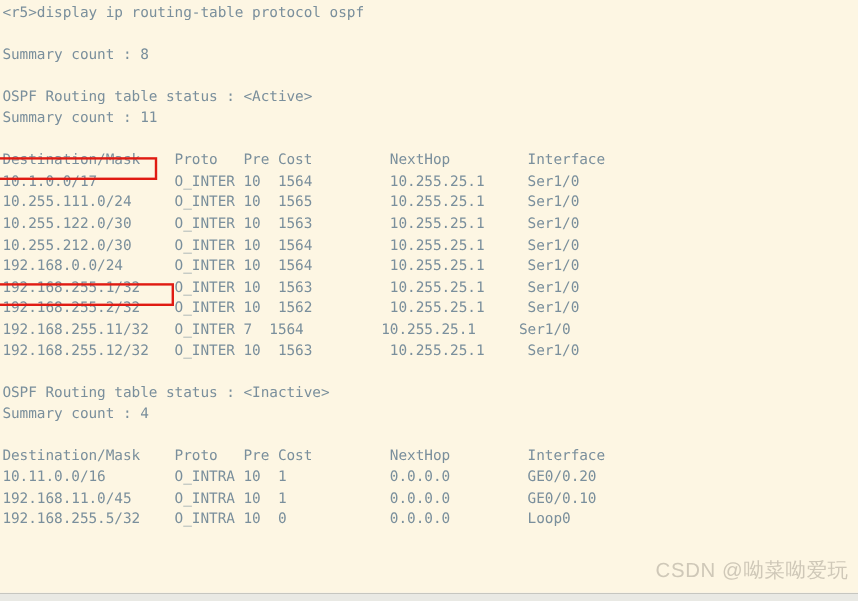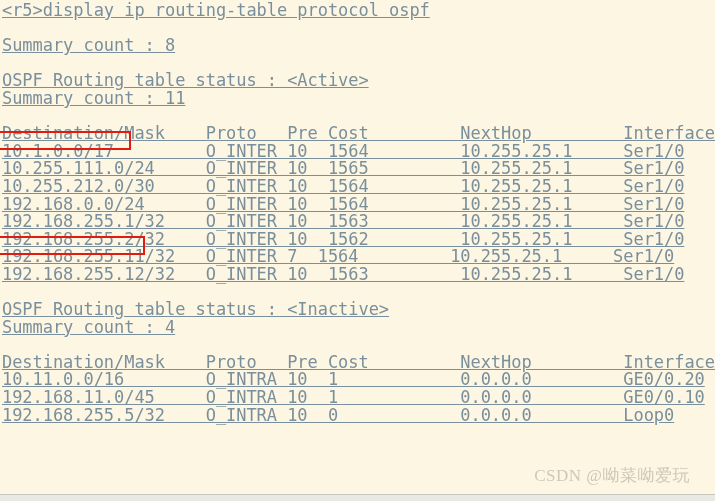--- a/index.html
+++ b/index.html
@@ -21,26 +21,25 @@
     background: #fdf6e3;
     box-sizing: border-box;
     padding: 2px 0 0 2px;
     overflow: hidden;
   }
 
   .line {
     display: block;
     white-space: pre;
     font-family: "DejaVu Sans Mono", "Liberation Mono", monospace;
-    font-size: 17px;
+    font-size: 12px;
     line-height: 17.6px;
     height: 17.6px;
     color: #7a8f9c;
     letter-spacing: -0.05px;
-    text-decoration: underline;
   }
 
   .line.blank {
     color: transparent;
   }
 
   
   .hl {
     position: absolute;
     border: 2px solid #e01b12;
@@ -56,23 +55,23 @@
   #hl-2 {
     left: -2px;
     top: 236px;
     width: 147px;
     height: 19px;
   }
 
   
   #watermark {
     position: absolute;
-    right: 25px;
+    right: 8px;
     bottom: 8px;
-    font-family: Liberation Serif, serif;
+    font-family: Liberation Sans, sans-serif;
     font-size: 17px;
     line-height: 20px;
     color: #cfc8b8;
     white-space: pre;
     letter-spacing: 0.5px;
   }
 
   #bottom-bar {
     width: 715px;
     height: 7px;
@@ -89,20 +88,21 @@
   <span class="line">&lt;r5&gt;display ip routing-table protocol ospf</span>
   <span class="line blank"> </span>
   <span class="line">Summary count : 8</span>
   <span class="line blank"> </span>
   <span class="line">OSPF Routing table status : &lt;Active&gt;</span>
   <span class="line">Summary count : 11</span>
   <span class="line blank"> </span>
   <span class="line">Destination/Mask    Proto   Pre Cost         NextHop         Interface</span>
   <span class="line">10.1.0.0/17         O_INTER 10  1564         10.255.25.1     Ser1/0</span>
   <span class="line">10.255.111.0/24     O_INTER 10  1565         10.255.25.1     Ser1/0</span>
+  <span class="line">10.255.122.0/30     O_INTER 10  1563         10.255.25.1     Ser1/0</span>
   <span class="line">10.255.212.0/30     O_INTER 10  1564         10.255.25.1     Ser1/0</span>
   <span class="line">192.168.0.0/24      O_INTER 10  1564         10.255.25.1     Ser1/0</span>
   <span class="line">192.168.255.1/32    O_INTER 10  1563         10.255.25.1     Ser1/0</span>
   <span class="line">192.168.255.2/32    O_INTER 10  1562         10.255.25.1     Ser1/0</span>
   <span class="line">192.168.255.11/32   O_INTER 7  1564         10.255.25.1     Ser1/0</span>
   <span class="line">192.168.255.12/32   O_INTER 10  1563         10.255.25.1     Ser1/0</span>
   <span class="line blank"> </span>
   <span class="line">OSPF Routing table status : &lt;Inactive&gt;</span>
   <span class="line">Summary count : 4</span>
   <span class="line blank"> </span>

